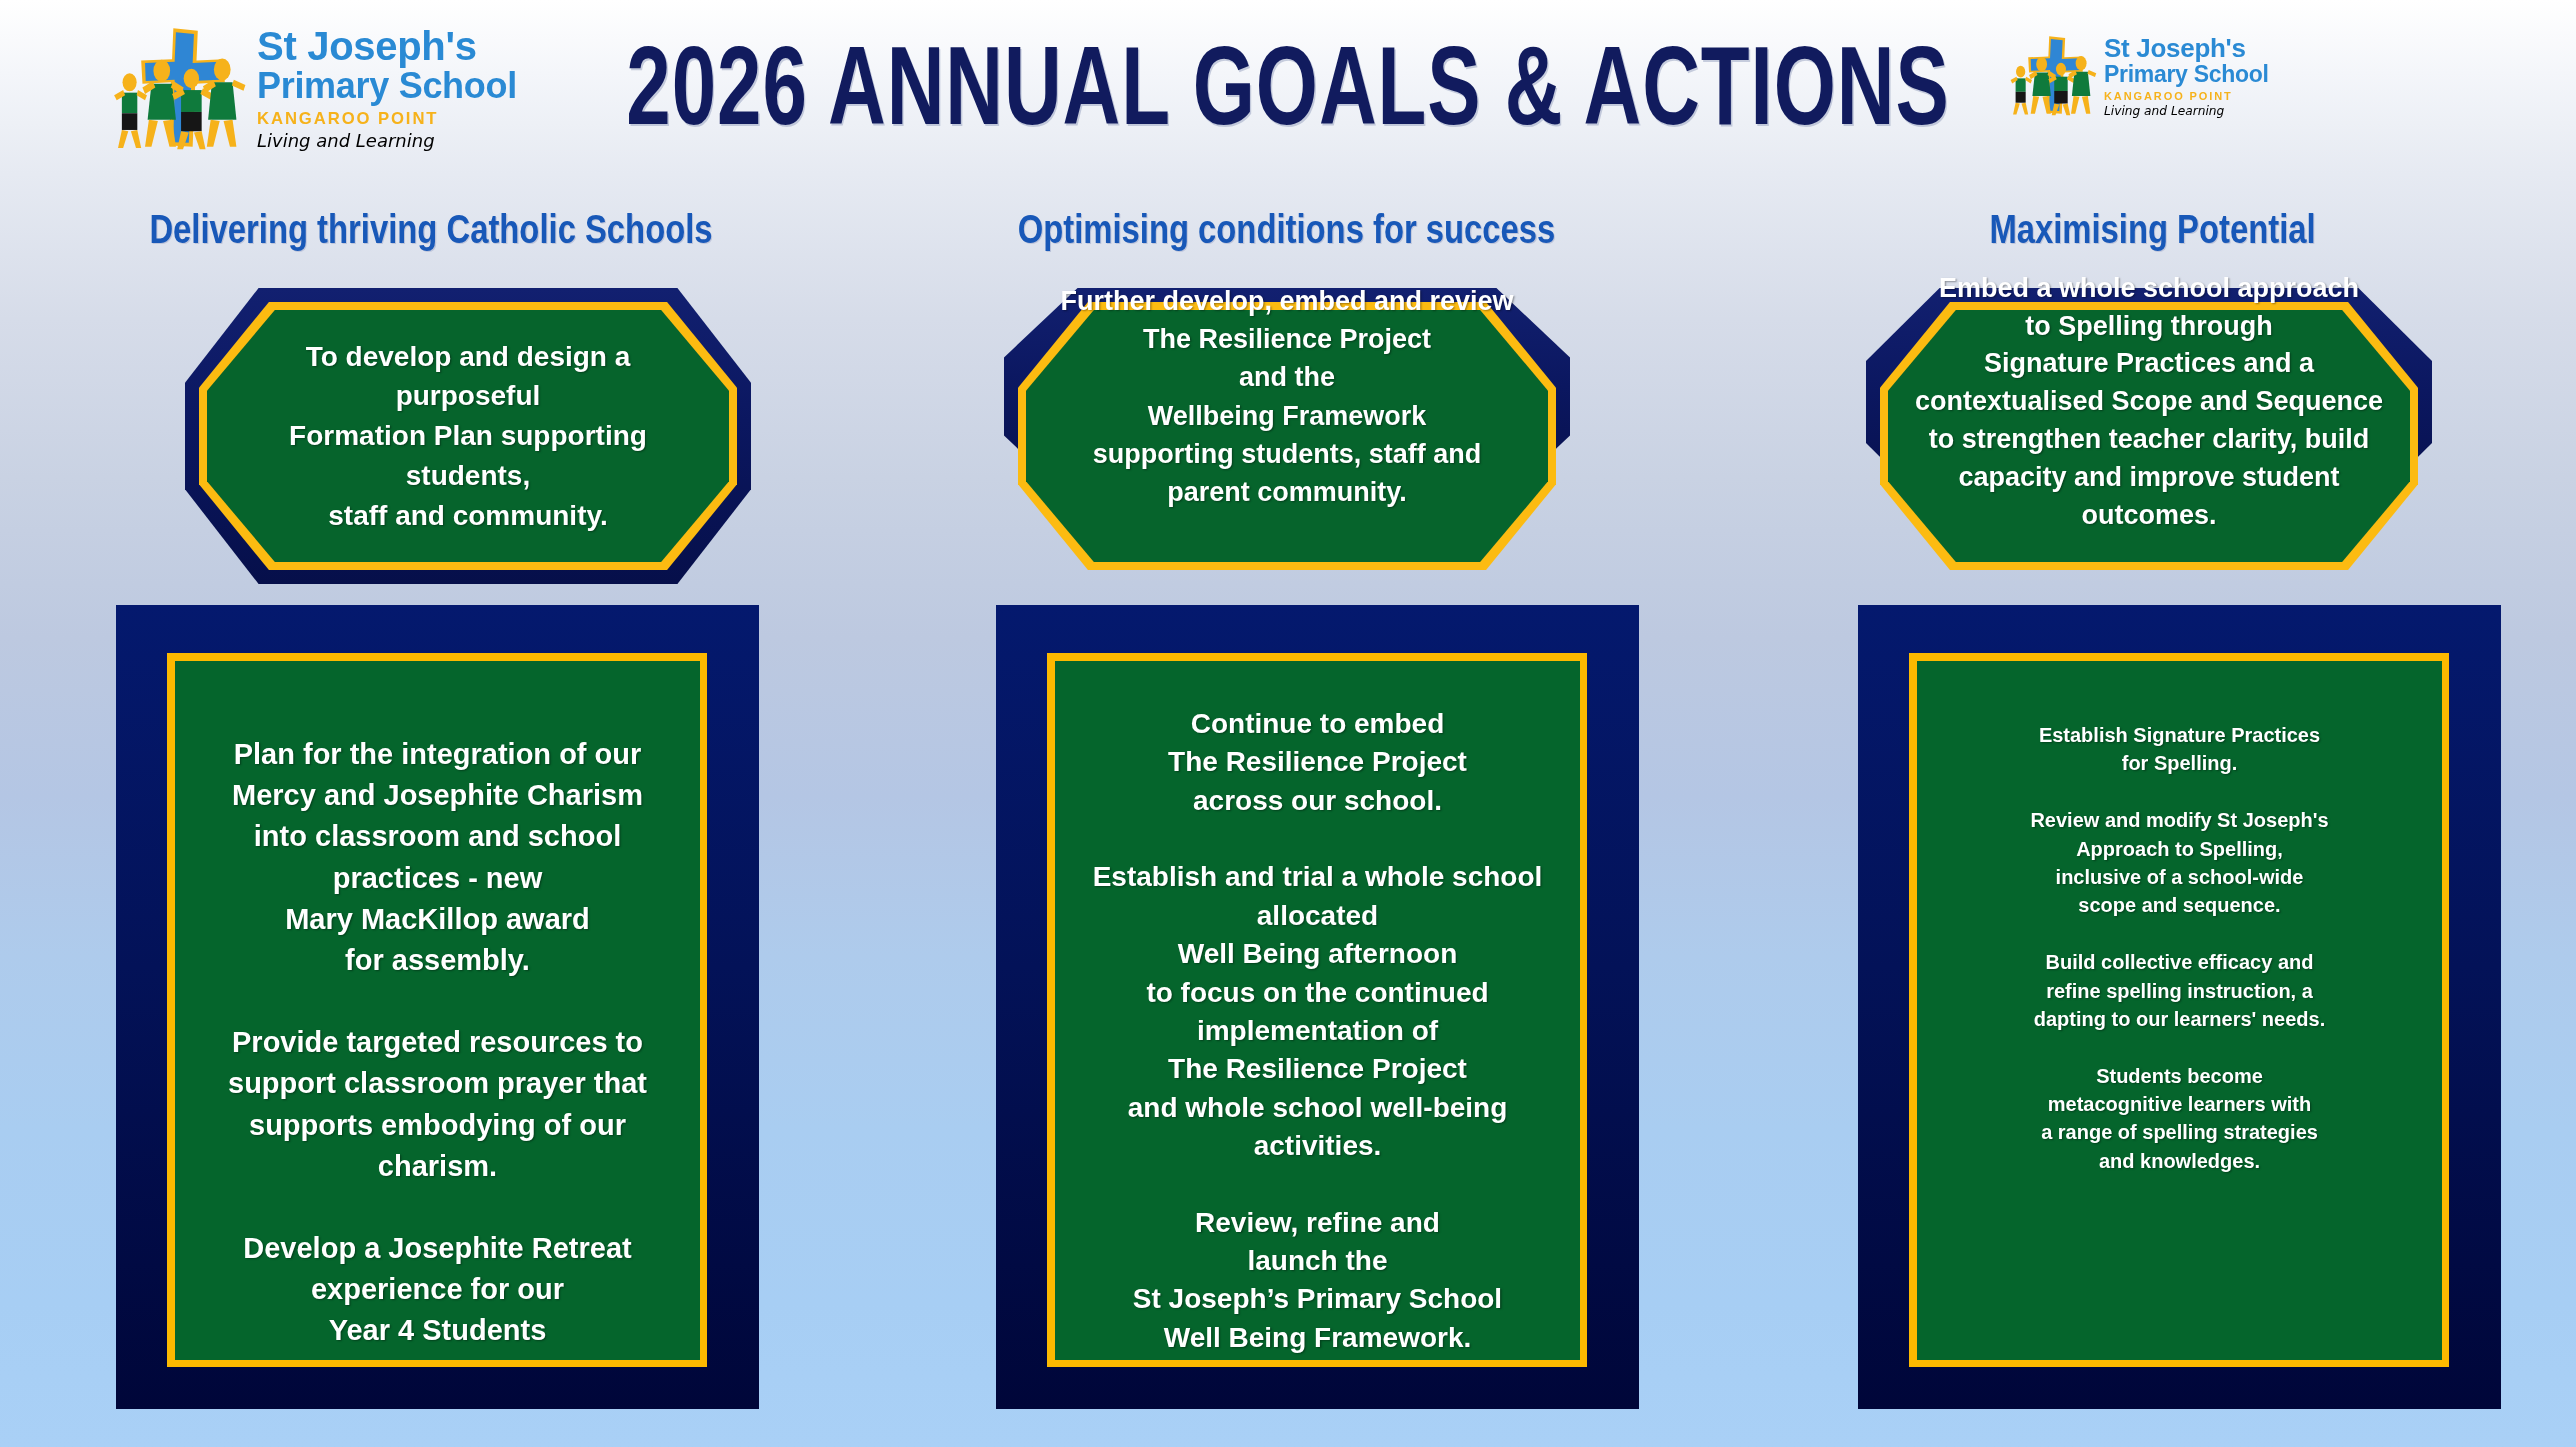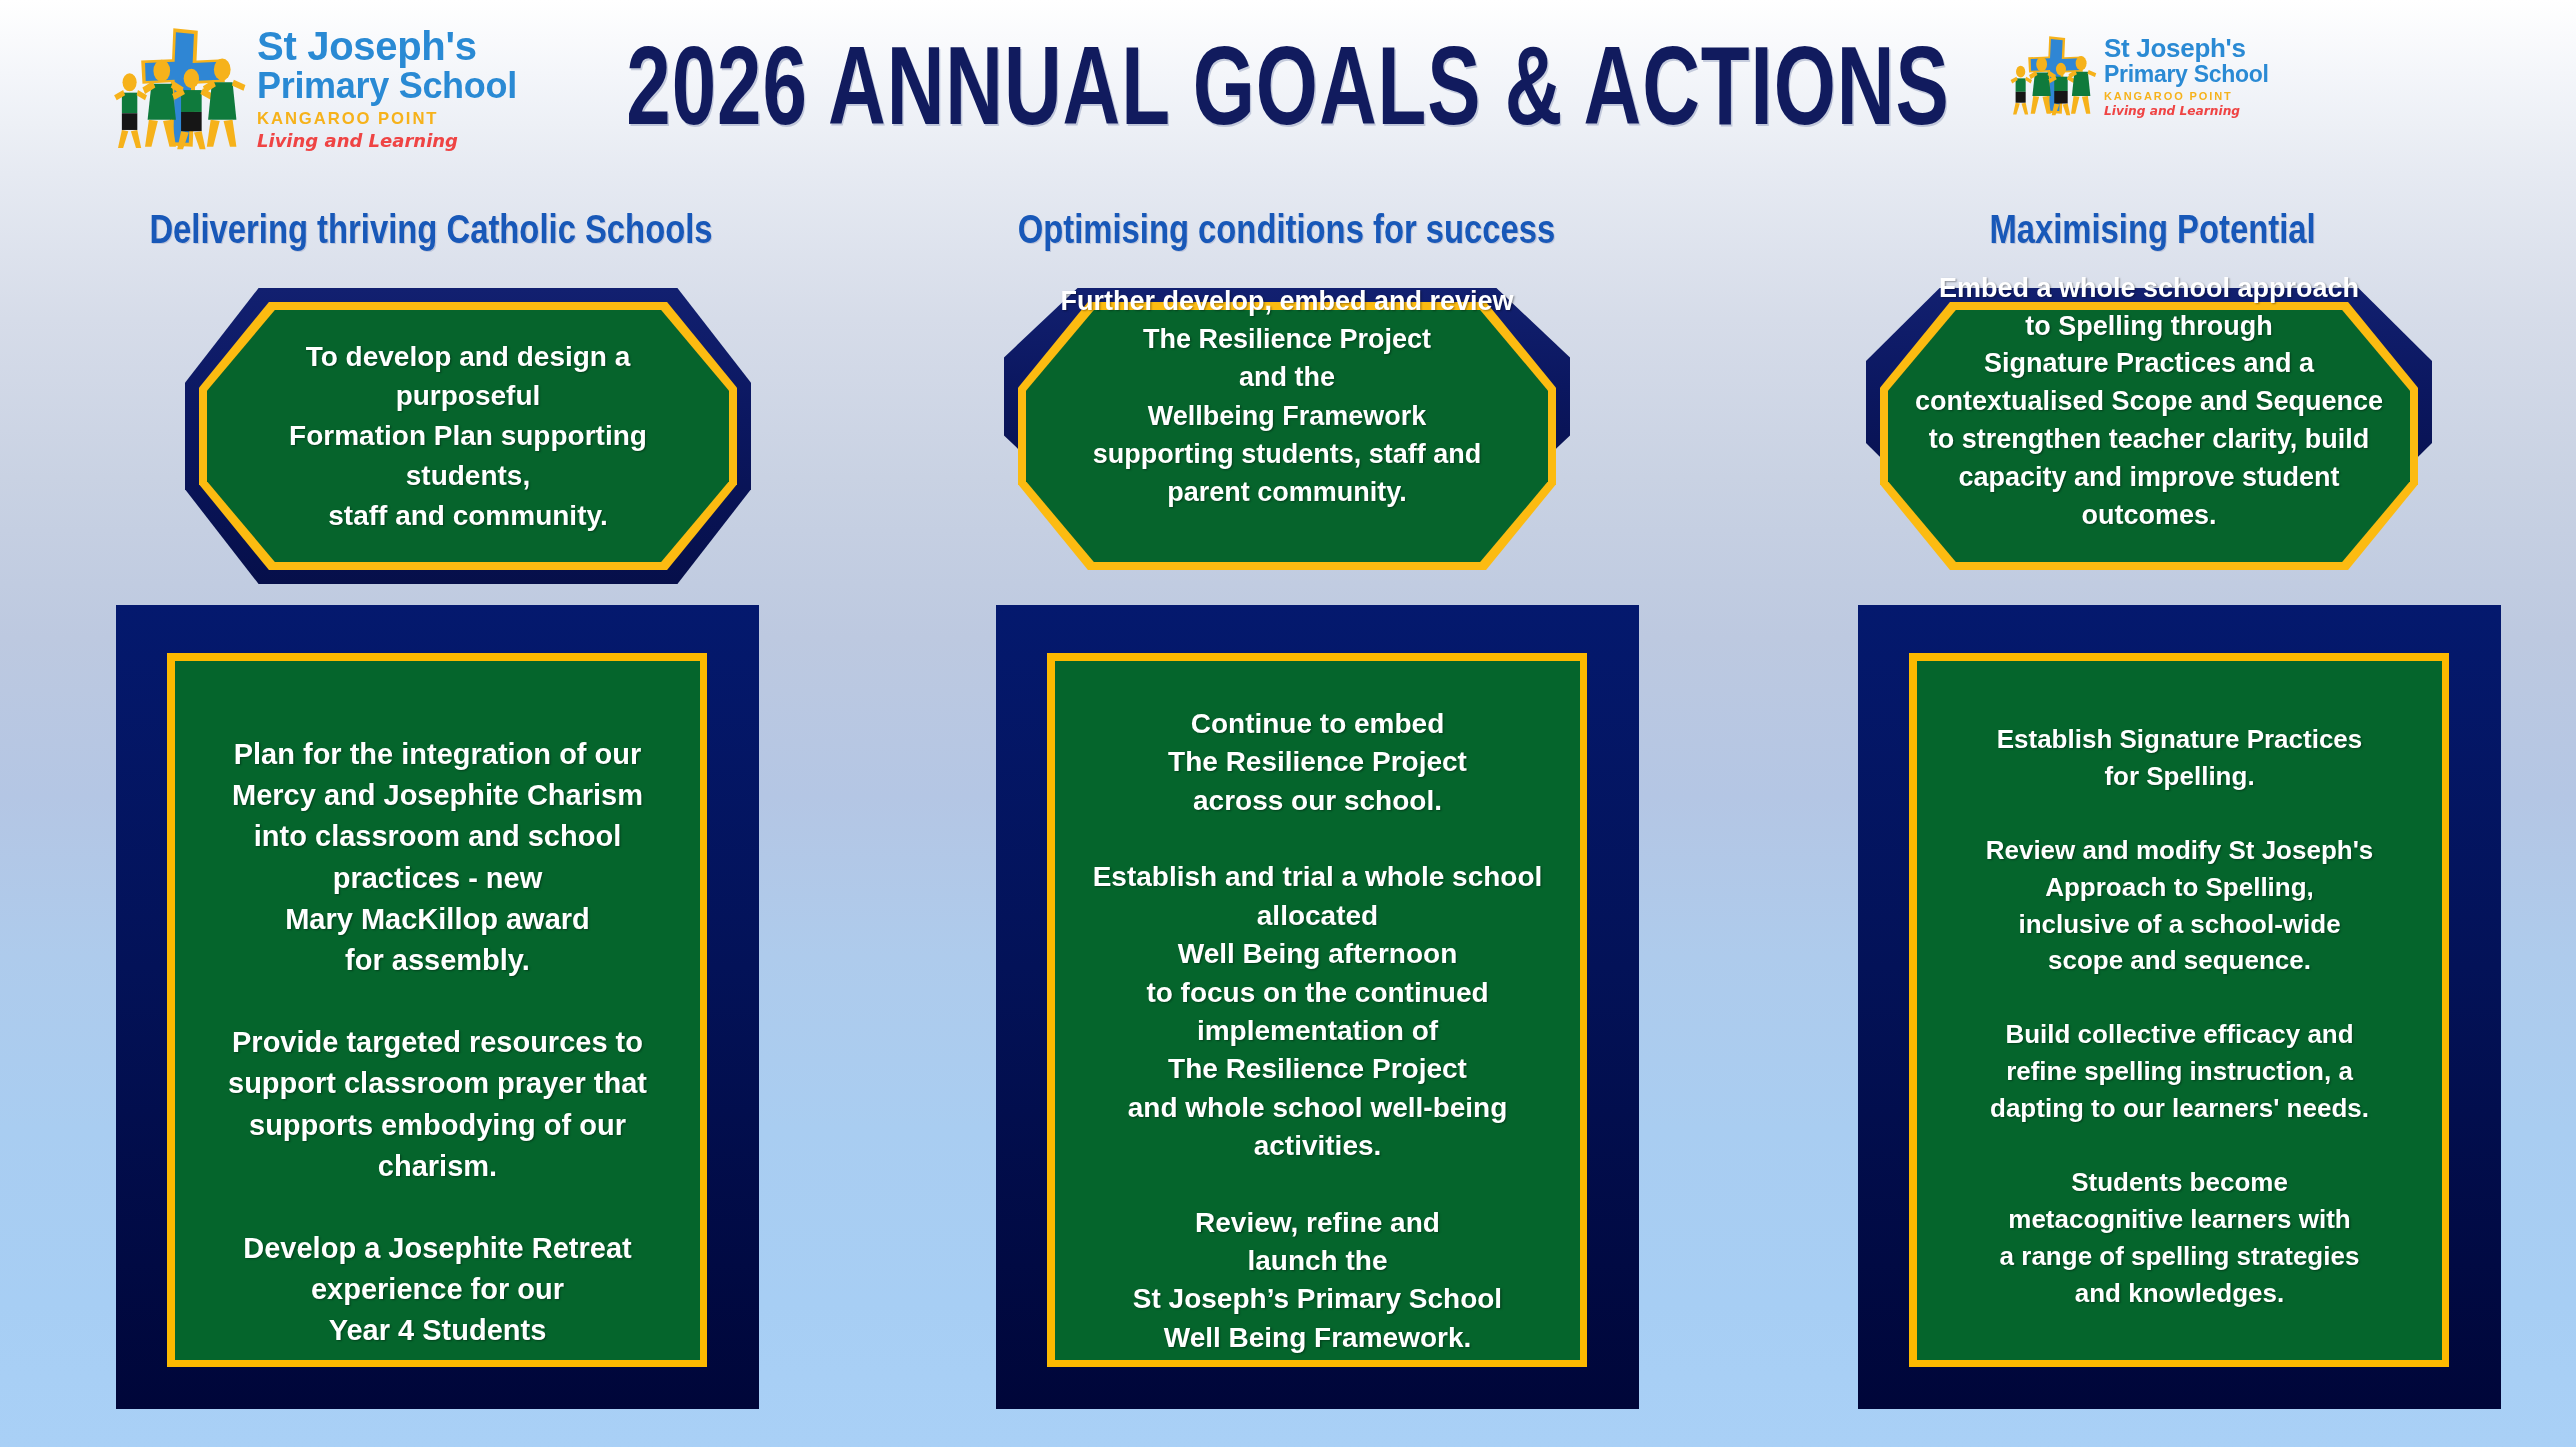--- a/index.html
+++ b/index.html
@@ -16,21 +16,21 @@
 
   
   #header{position:absolute;left:0;top:0;width:2576px;height:193px;}
 
   .logo{position:absolute;display:flex;align-items:center;}
   .logo-mark{position:relative;flex:0 0 auto;}
   .logo-text{display:flex;flex-direction:column;line-height:1;}
   .lt1{color:#2a8ad4;font-weight:bold;letter-spacing:-0.3px;}
   .lt2{color:#2a8ad4;font-weight:bold;letter-spacing:-0.3px;}
   .lt3{color:#f6b21b;font-weight:bold;letter-spacing:1.9px;}
-  .lt4{color:#ef4444;font-style:italic;font-family:"DejaVu Sans",sans-serif;font-weight:bold;}
+  .lt4{color:#000000;font-style:italic;font-family:"DejaVu Sans",sans-serif;}
 
   #logo-left{left:109px;top:22.5px;}
   #logo-left .lt1{font-size:40px;}
   #logo-left .lt2{font-size:36px;margin-top:2.6px;}
   #logo-left .lt3{font-size:16.7px;margin-top:6.4px;}
   #logo-left .lt4{font-size:18px;margin-top:5.1px;}
 
   #logo-right{left:2007px;top:33px;}
   #logo-right .lt1{font-size:26px;}
   #logo-right .lt2{font-size:23px;margin-top:1.9px;}
@@ -122,21 +122,21 @@
   #action-0 .action-text{padding:129px 26px 0;box-sizing:border-box;font-size:29px;line-height:1.42;}
 
   #action-1{left:996px;top:605px;width:643px;height:804px;}
   #action-1 .action-gold{left:51px;top:48px;width:540px;height:714px;}
   #action-1 .action-green{left:59px;top:56px;width:525px;height:699px;}
   #action-1 .action-text{padding:100px 28px 0;box-sizing:border-box;font-size:28px;line-height:1.37;}
 
   #action-2{left:1858px;top:605px;width:643px;height:804px;}
   #action-2 .action-gold{left:51px;top:48px;width:540px;height:714px;}
   #action-2 .action-green{left:59px;top:56px;width:525px;height:699px;}
-  #action-2 .action-text{padding:116px 35px 0;box-sizing:border-box;font-size:26px;line-height:1.42;}
+  #action-2 .action-text{padding:116px 35px 0;box-sizing:border-box;font-size:20px;line-height:1.42;}
 </style>
 </head>
 <body>
 
 <div id="header">
 
   <div class="logo" id="logo-left">
     <div class="logo-mark">
       <svg width="148" height="129" viewBox="0 0 230 200" aria-hidden="true">
         <g>

